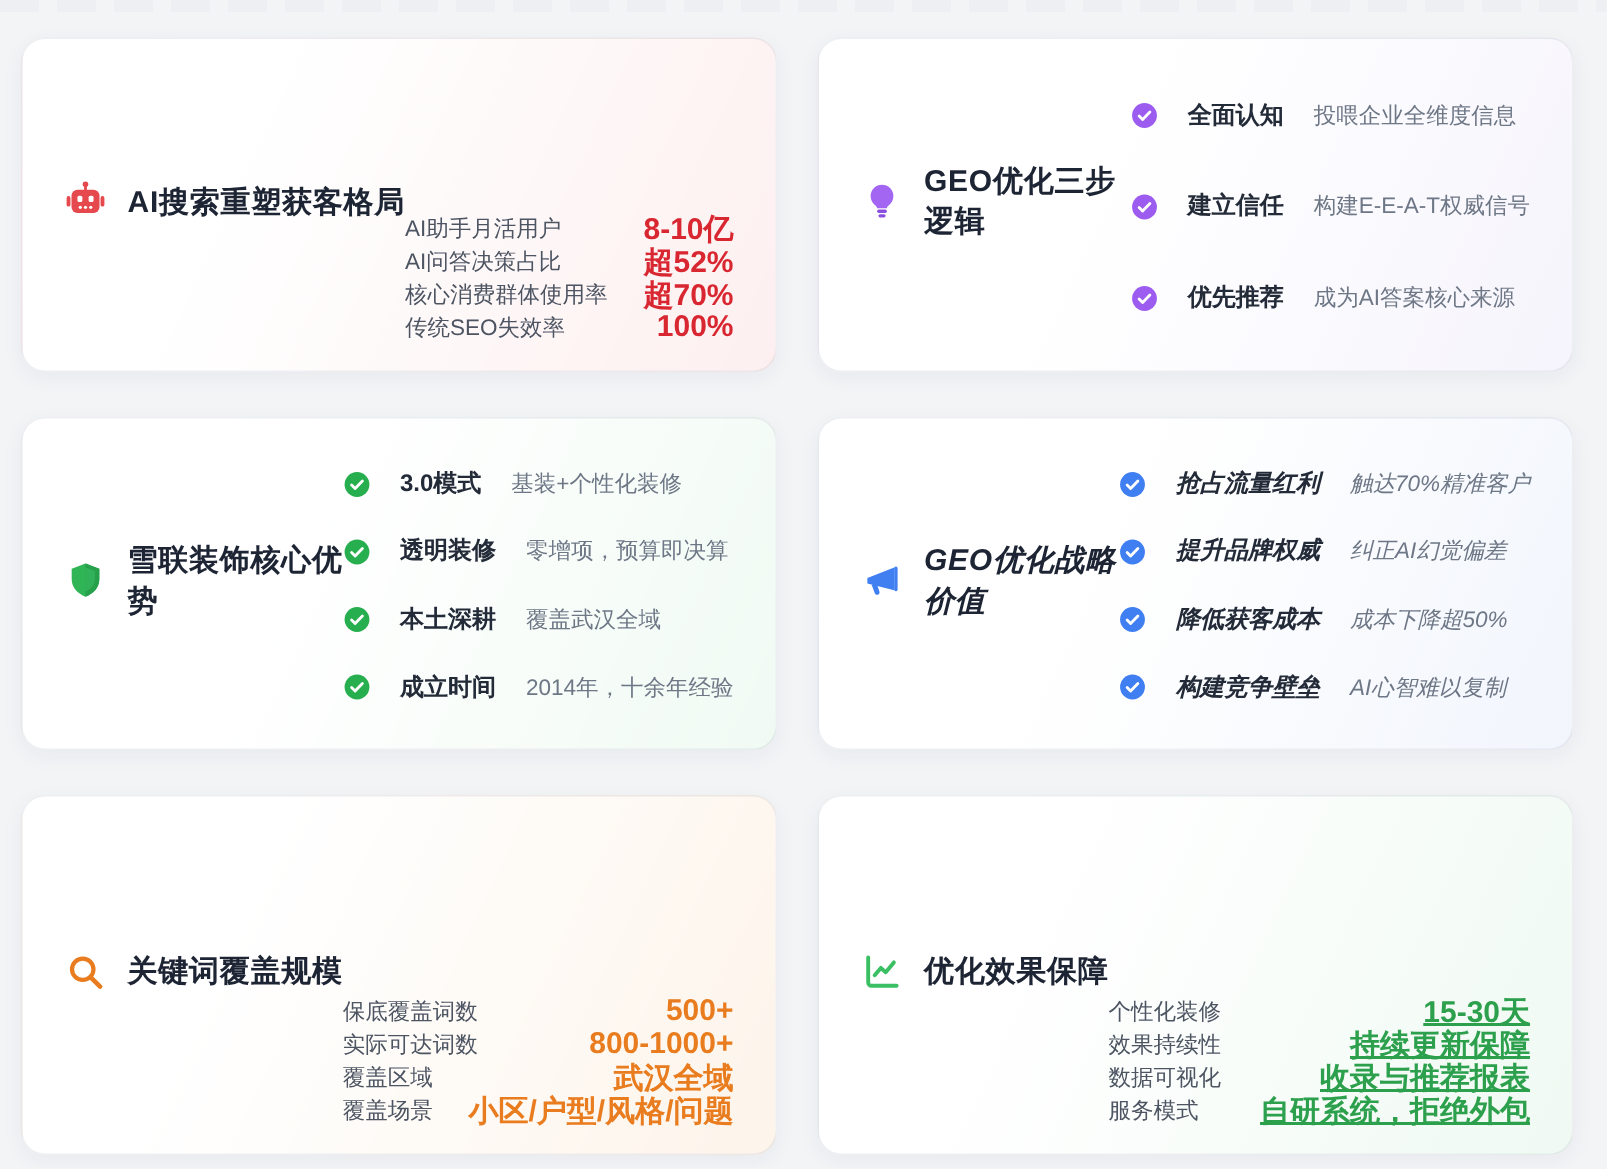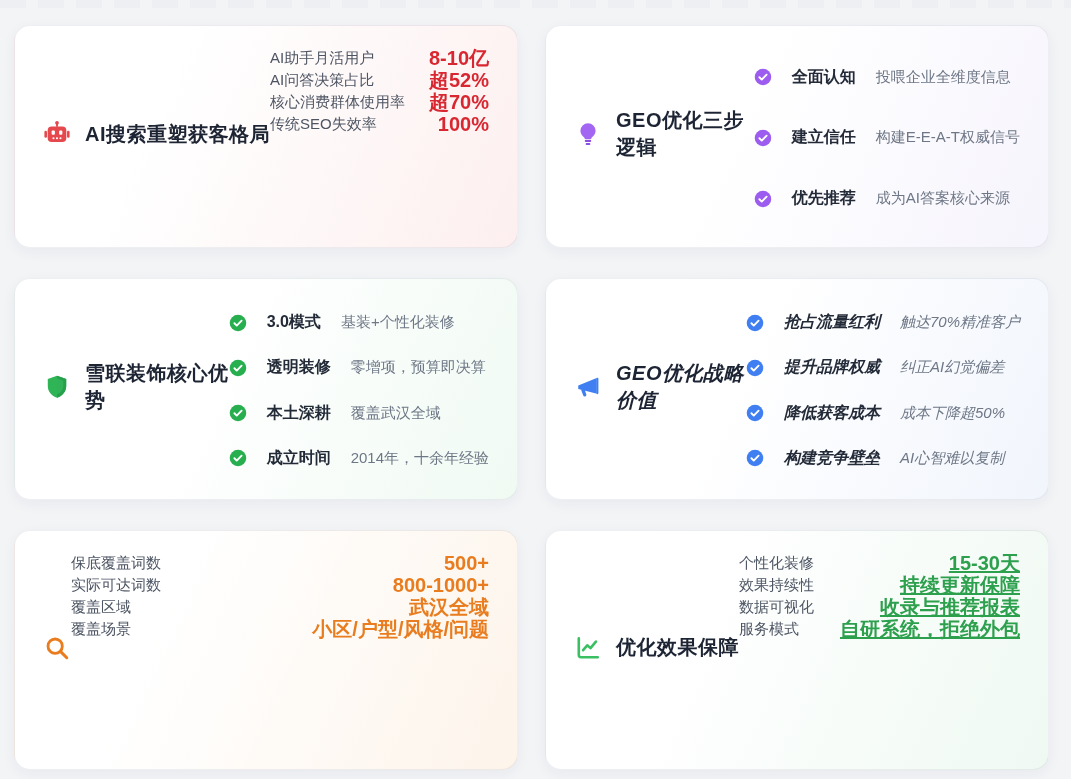--- a/index.html
+++ b/index.html
@@ -34,21 +34,21 @@
   .card-green {background:linear-gradient(115deg,#ffffff 38%,#f0faf3 100%);}
   .card-blue  {background:linear-gradient(115deg,#ffffff 38%,#f1f5fc 100%);font-style:italic;}
   .card-orange{background:linear-gradient(115deg,#ffffff 30%,#fdf4ea 100%);}
   .card-green2{background:linear-gradient(115deg,#ffffff 30%,#eff9f2 100%);}
   .card-head{display:flex;align-items:center;gap:14px;margin-bottom:8px;}
   .card-head h2{
     margin:0;font-size:20px;font-weight:700;color:#1d2433;letter-spacing:.5px;
   }
   .head-icon{width:28px;height:28px;display:flex;align-items:center;justify-content:center;flex:0 0 auto;}
   .head-icon svg{display:block;}
-  .stat-list{display:flex;flex-direction:column;justify-content:flex-start;flex:1;}
+  .stat-list{display:flex;flex-direction:column;justify-content:flex-end;flex:1;}
   .stat-row{display:flex;justify-content:space-between;align-items:center;height:22px;}
   .stat-label{font-size:15px;color:#4d5563;}
   .stat-value{font-size:20px;font-weight:700;}
   .v-red{color:#d92731;} .v-orange{color:#e87c1e;} .v-green{color:#2da04d;text-decoration:underline;}
   .bullet-list{display:flex;flex-direction:column;justify-content:space-around;flex:1;}
   .bullet-item{display:flex;align-items:center;gap:20px;height:24px;}
   .check{width:18px;height:18px;flex:0 0 auto;}
   .bullet-term{font-size:16px;font-weight:700;color:#232a38;white-space:nowrap;}
   .bullet-desc{font-size:15px;color:#6e7786;white-space:nowrap;}
 </style>
@@ -253,20 +253,21 @@
   </section>
 
   <section class="card card-orange">
     <header class="card-head">
       <span class="head-icon">
         <svg width="26" height="26" viewBox="0 0 24 24">
           <circle cx="10.3" cy="10.3" r="6.6" fill="none" stroke="#e87c1e" stroke-width="2.6"></circle>
           <line x1="15.4" y1="15.4" x2="21" y2="21" stroke="#e87c1e" stroke-width="2.8" stroke-linecap="round"></line>
         </svg>
       </span>
+      <h2>关键词覆盖规模</h2>
     </header>
     <div class="stat-list">
       <div class="stat-row">
         <span class="stat-label">保底覆盖词数</span>
         <span class="stat-value v-orange">500+</span>
       </div>
       <div class="stat-row">
         <span class="stat-label">实际可达词数</span>
         <span class="stat-value v-orange">800-1000+</span>
       </div>

